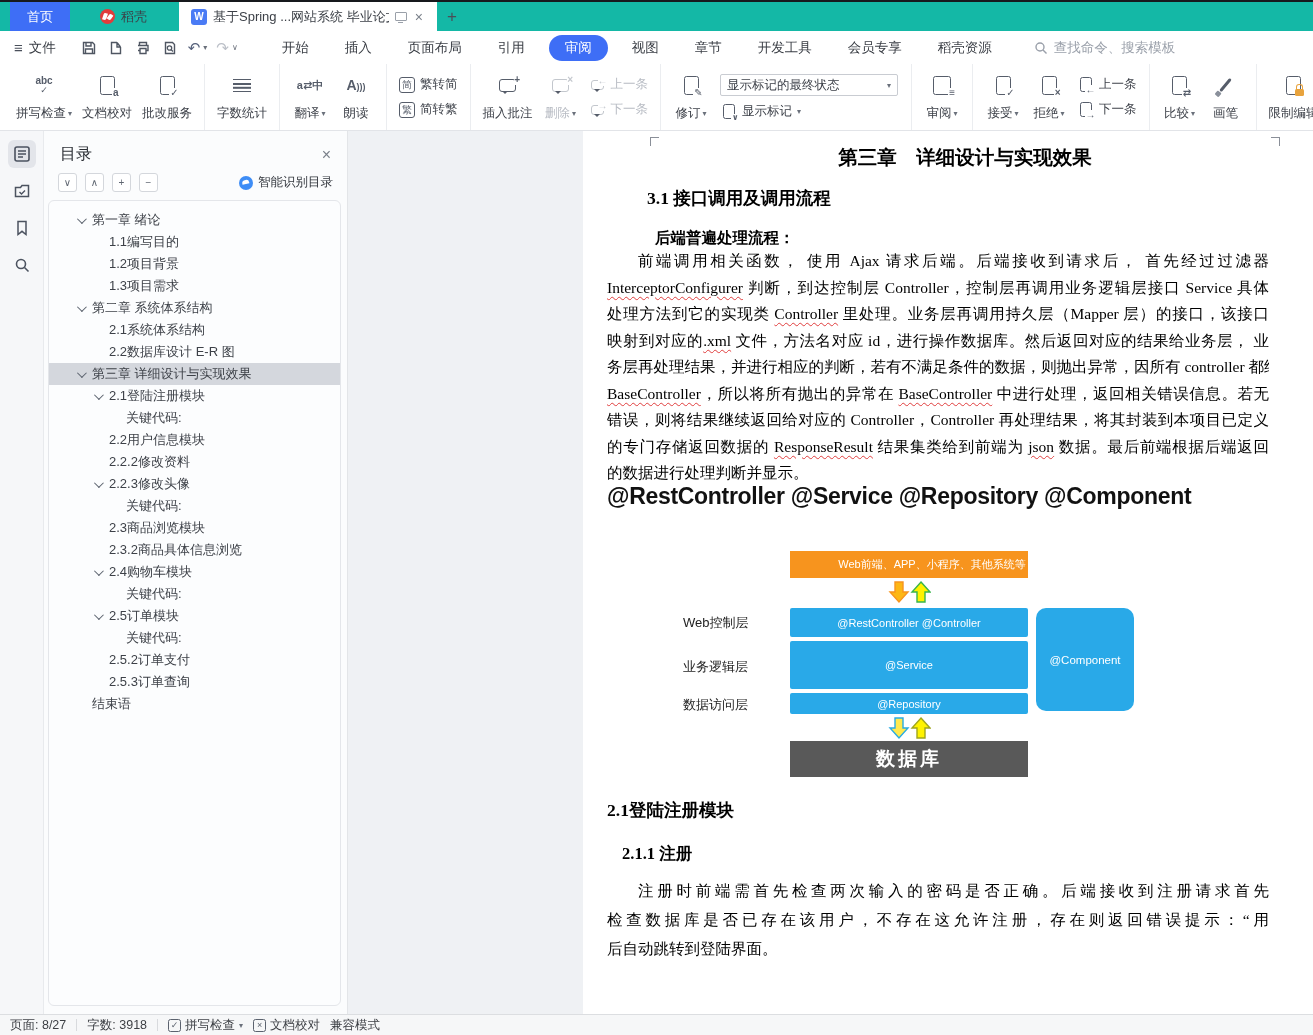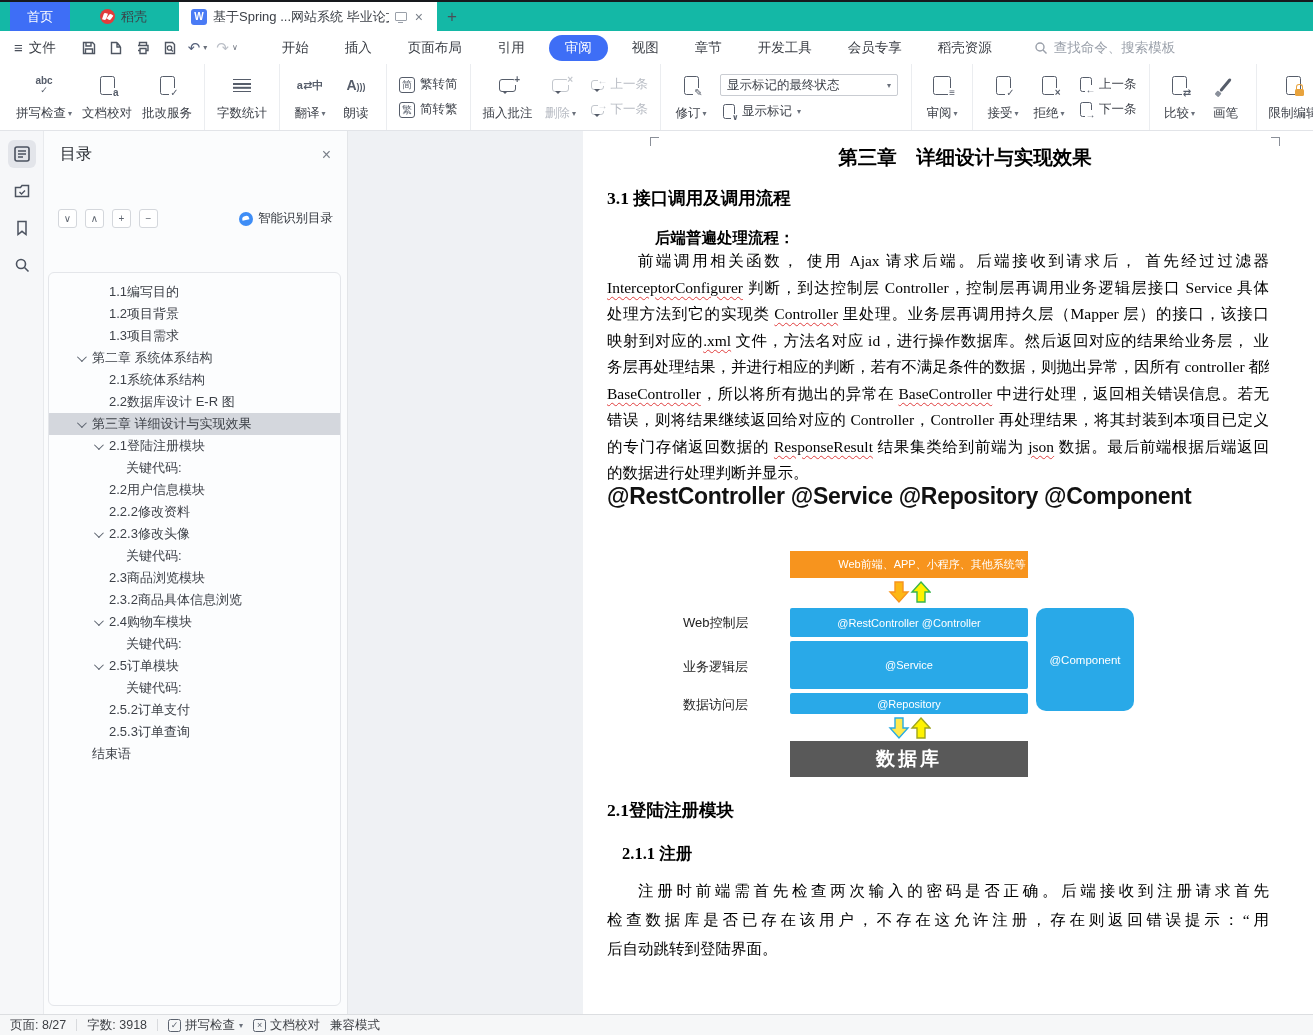--- a/index.html
+++ b/index.html
@@ -72,21 +72,21 @@
   .lock { position:absolute; right:-4px; bottom:-2px; width:9px; height:7px; background:#e8a33d; border-radius:1.5px; }
   .lock::before { content:""; position:absolute; left:1.3px; top:-4.5px; width:4.5px; height:5px; border:1.5px solid #e8a33d; border-bottom:none; border-radius:3px 3px 0 0; }
 
   
   .main { display:flex; height:883px; }
   .strip { width:44px; background:#f6f7f9; border-right:1px solid #e8eaed; display:flex; flex-direction:column; align-items:center; padding-top:9px; gap:9px; }
   .sico { width:28px; height:28px; border-radius:6px; display:flex; align-items:center; justify-content:center; }
   .sico.sel { background:#e3e5ea; }
   .sico svg { display:block; }
 
-  .tocpanel { width:304px; background:#fbfcfd; border-right:1px solid #e3e5e8; display:flex; flex-direction:column;gap:36px; }
+  .tocpanel { width:304px; background:#fbfcfd; border-right:1px solid #e3e5e8; display:flex; flex-direction:column; }
   .toc-head { display:flex; align-items:center; justify-content:space-between; padding:13px 14px 2px 16px; }
   .toc-title { font-size:16px; color:#2b2e34; font-weight:500; }
   .toc-tools { display:flex; align-items:center; padding:6px 14px 6px 14px; justify-content:space-between; }
   .tgrp { display:flex; gap:8px; }
   .tbtn { width:19px; height:19px; border:1px solid #d4d7dc; border-radius:3px; display:flex; align-items:center; justify-content:center; font-size:10px; color:#5f6671; background:#fff; }
   .smart { display:flex; align-items:center; gap:5px; font-size:12.5px; color:#33373e; }
   .smart-ico { width:14px; height:14px; border-radius:50%; background:#3e8df6; position:relative; }
   .smart-ico::after { content:""; position:absolute; left:2.5px; top:4px; width:7px; height:3.5px; background:#fff; border-radius:3px 3px 0 0; transform:rotate(-12deg); }
   .toc-box { flex:1; margin:2px 6px 8px 4px; border:1px solid #e4e6ea; border-radius:6px; background:#fcfdfe; overflow:hidden; padding-top:8px; }
   .toc-row { height:22px; display:flex; align-items:center; font-size:13px; color:#3d4148; white-space:nowrap; }
@@ -480,20 +480,24 @@
         <span class="tbtn">∧</span>
         <span class="tbtn">+</span>
         <span class="tbtn">−</span>
       </div>
       <div class="smart">
         <span class="smart-ico"></span>
         <span>智能识别目录</span>
       </div>
     </div>
     <div class="toc-box" id="tocTree">
+        <div class="toc-row" style="padding-left: 28px;">
+          <span class="tchev"></span>
+          <span>第一章 绪论</span>
+        </div>
         <div class="toc-row" style="padding-left: 45px;">
           <span class="tchsp"></span>
           <span>1.1编写目的</span>
         </div>
         <div class="toc-row" style="padding-left: 45px;">
           <span class="tchsp"></span>
           <span>1.2项目背景</span>
         </div>
         <div class="toc-row" style="padding-left: 45px;">
           <span class="tchsp"></span>
@@ -581,21 +585,21 @@
   <div class="docarea">
     <div class="ptool">
       <span class="ptool-doc"></span>
       <span class="caret">▾</span>
     </div>
     <div class="page doc-serif">
       <span class="mark tl"></span>
       <span class="mark tr"></span>
 
       <div class="h1">第三章　详细设计与实现效果</div>
-      <div class="h2" style="top:55px;">3.1 接口调用及调用流程</div>
+      <div class="h2" style="top:55px;margin-left:40px;">3.1 接口调用及调用流程</div>
       <div class="lead">后端普遍处理流程：</div>
       <div class="para" id="para1" style="top:117px;">
           <div class="tline ind"><span>前端调用相关函数， 使用 Ajax 请求后端。后端接收到请求后， 首先经过过滤器</span></div>
           <div class="tline"><span class="wavy">InterceptorConfigurer</span><span> 判断，到达控制层 Controller，控制层再调用业务逻辑层接口 Service 具体</span></div>
           <div class="tline"><span>处理方法到它的实现类 </span><span class="wavy">Controller</span><span> 里处理。业务层再调用持久层（Mapper 层）的接口，该接口</span></div>
           <div class="tline"><span>映射到对应的</span><span class="wavy">.xml</span><span> 文件，方法名对应 id，进行操作数据库。然后返回对应的结果给业务层， 业</span></div>
           <div class="tline"><span>务层再处理结果，并进行相应的判断，若有不满足条件的数据，则抛出异常，因所有 controller 都继承</span></div>
           <div class="tline"><span class="wavy">BaseController</span><span>，所以将所有抛出的异常在 </span><span class="wavy">BaseController</span><span> 中进行处理，返回相关错误信息。若无</span></div>
           <div class="tline"><span>错误，则将结果继续返回给对应的 Controller，Controller 再处理结果，将其封装到本项目已定义</span></div>
           <div class="tline"><span>的专门存储返回数据的 </span><span class="wavy">ResponseResult</span><span> 结果集类给到前端为 </span><span class="wavy">json</span><span> 数据。最后前端根据后端返回</span></div>

